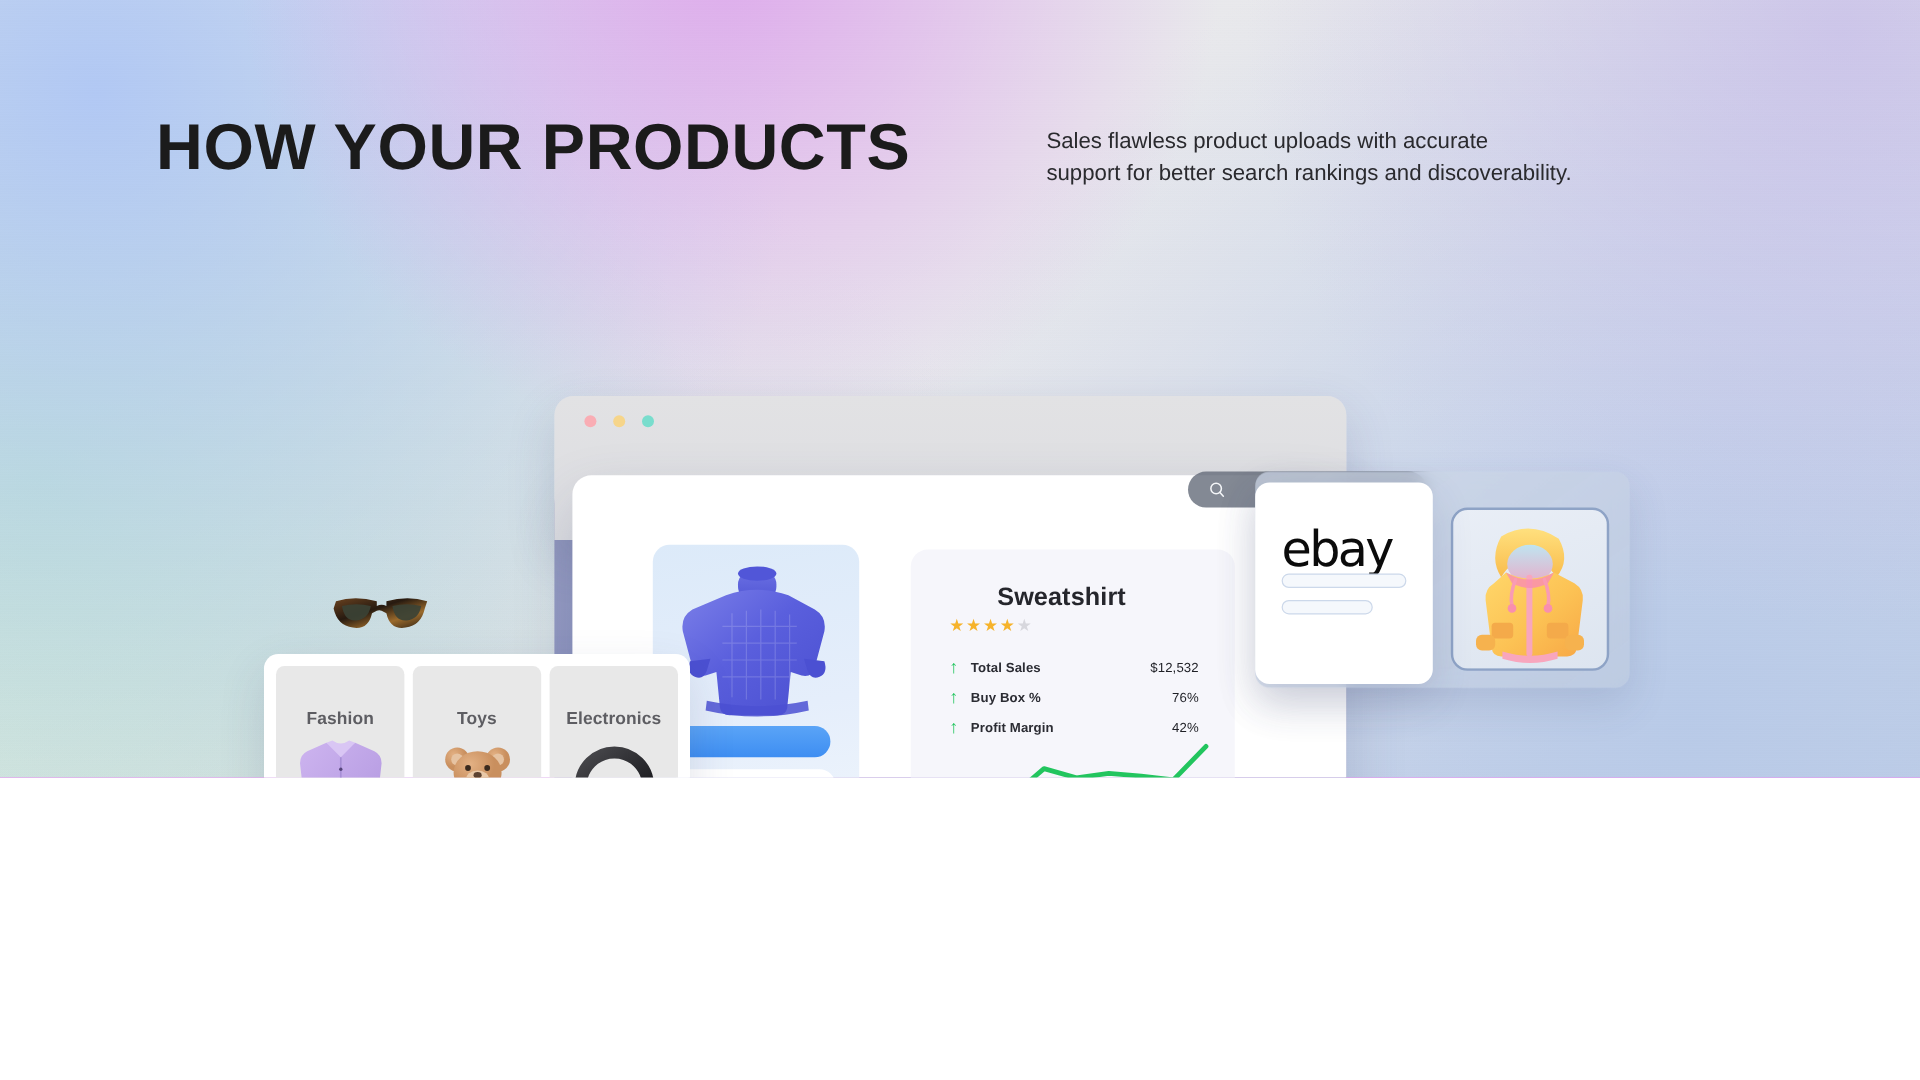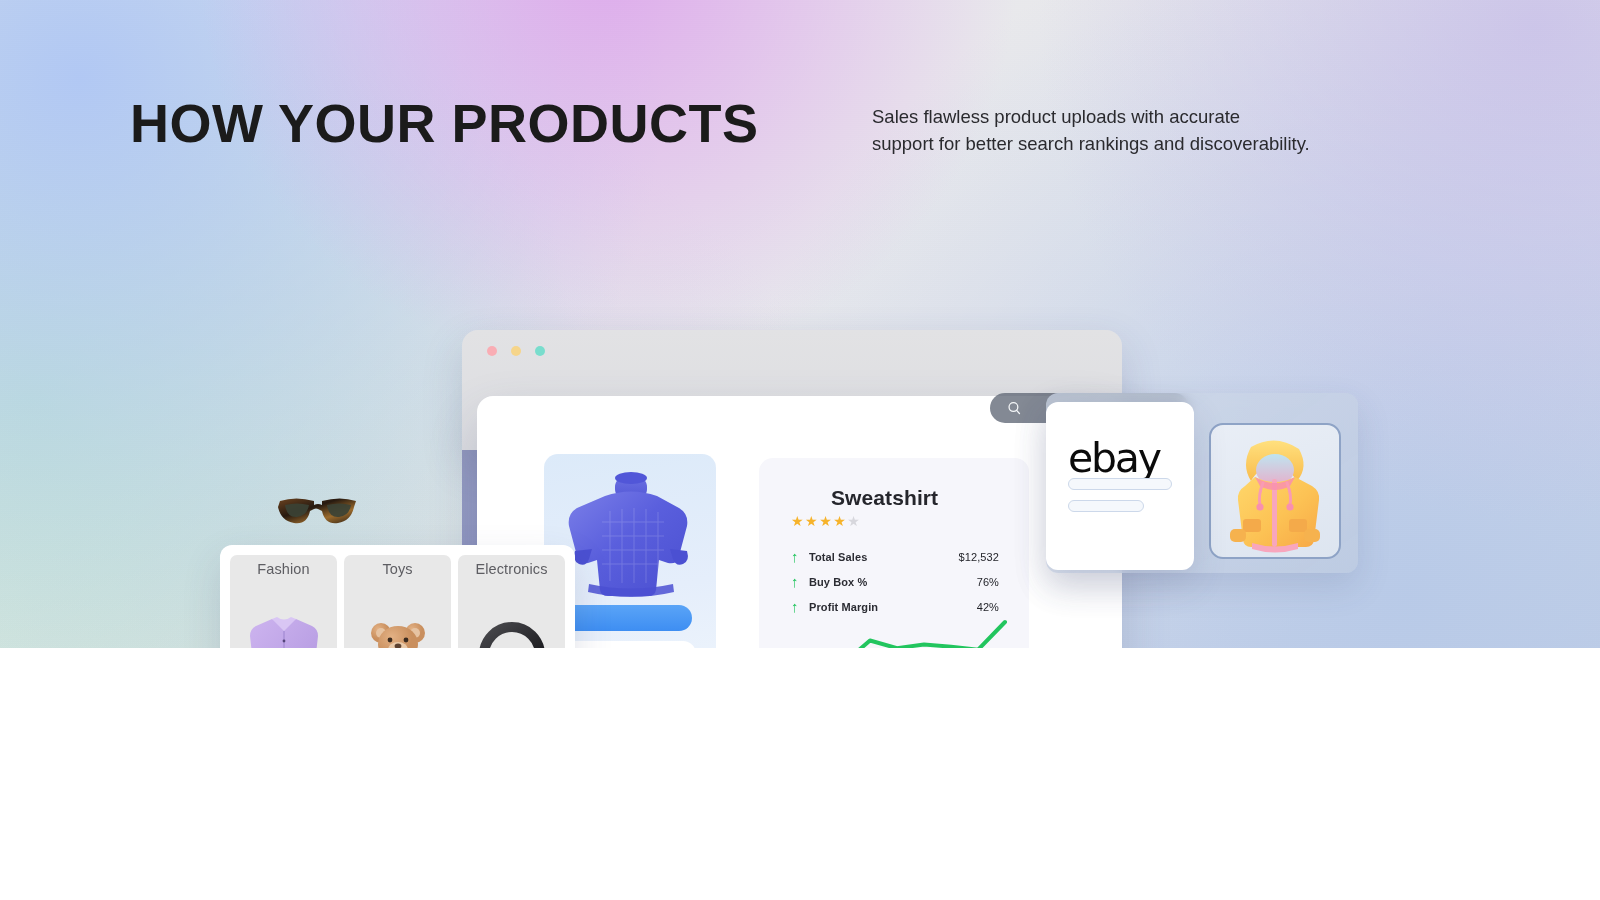--- a/index.html
+++ b/index.html
@@ -323,23 +323,23 @@
   .cat-tile {
     flex: 1;
     background: #e8e8e8;
     border-radius: 7px;
     position: relative;
     display: flex;
     flex-direction: column;
     align-items: center;
   }
   .cat-label {
-    margin-top: 6px;
+    margin-top: 36px;
     font-size: 14.5px;
-    font-weight: 400;
+    font-weight: 700;
     color: #5d5d62;
     letter-spacing: .1px;
   }
   .cat-art {
     position: absolute;
     top: 56px;
     left: 50%;
     transform: translateX(-50%);
     width: 84px;
     height: 92px;

